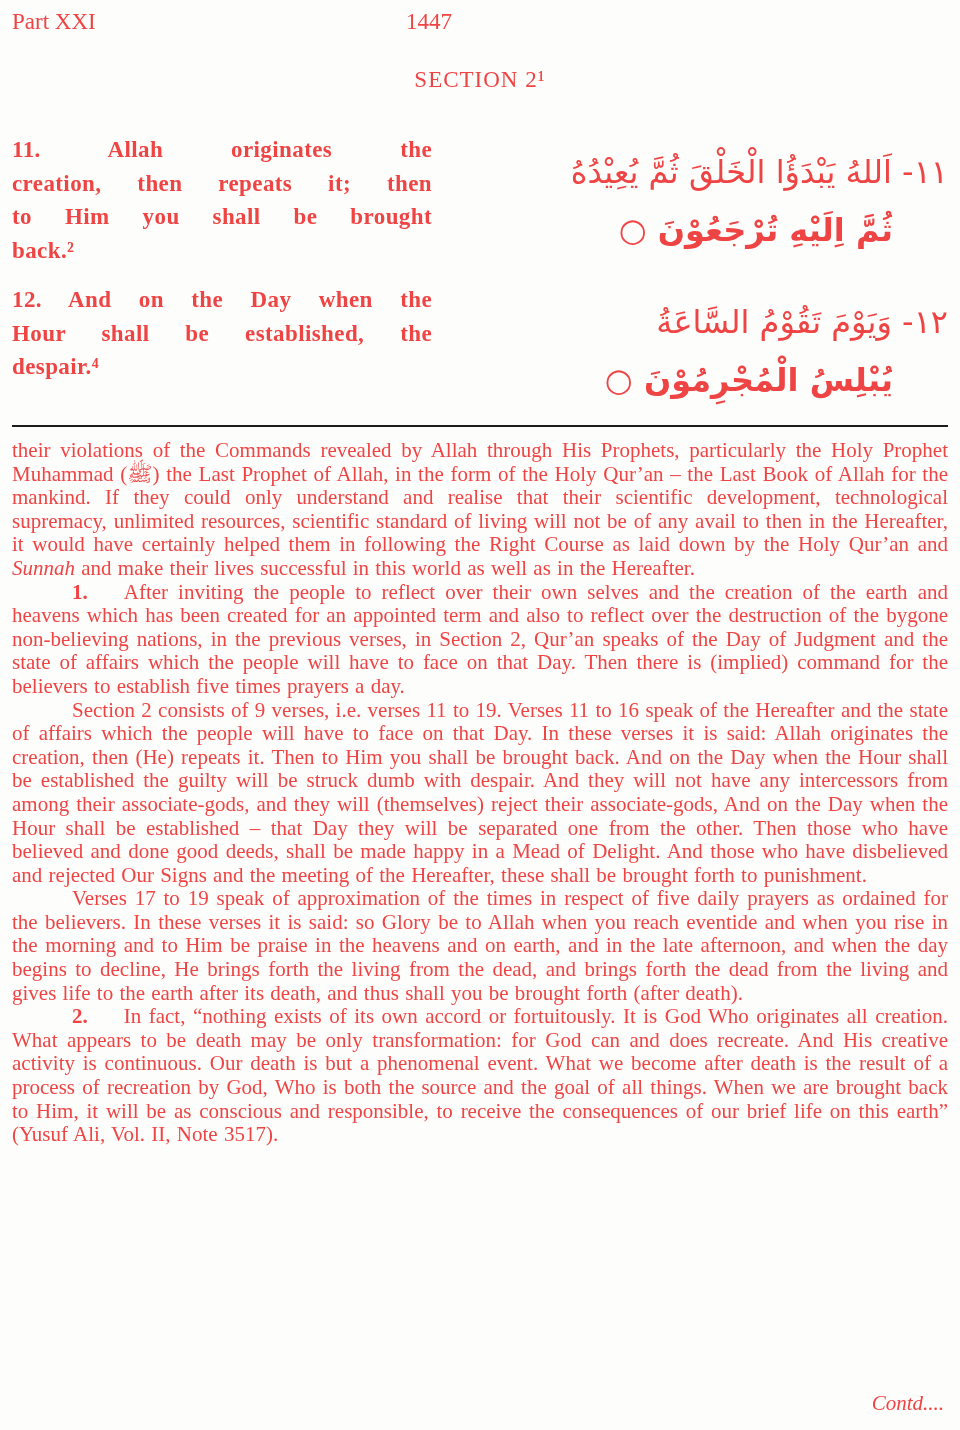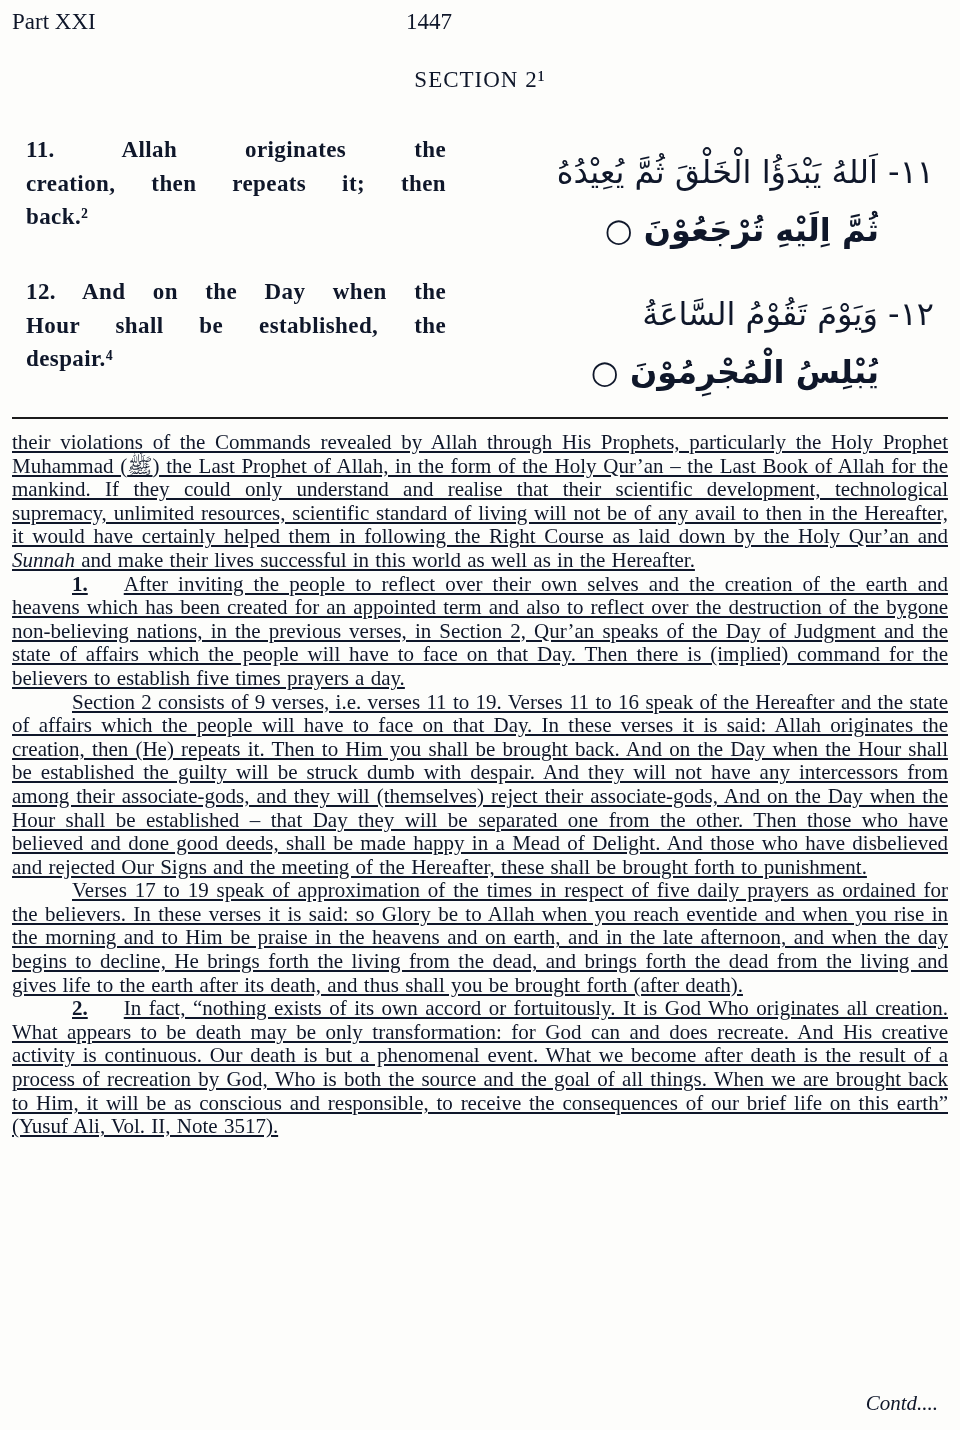--- a/index.html
+++ b/index.html
@@ -2,42 +2,42 @@
 <html><head>
 <meta charset="utf-8">
 <style>
   * { margin:0; padding:0; box-sizing:border-box; }
   html, body { background:#d8d8d8; }
   body { display:flex; justify-content:center; }
   .page {
     position:relative;
     width:960px; height:1430px;
     background:#fdfdfb;
-    color:#0f172a;
+    color:#ef4444;
     font-family:"Liberation Serif","DejaVu Serif",serif;
     padding:8px 12px;
     overflow:hidden;
   }
   .page-header {
     display:flex; align-items:baseline;
     font-size:23px; line-height:27px;
   }
   .page-header .hleft  { width:220px; text-align:left; }
   .page-header .hmid   { flex:1; text-align:center; font-style:italic; }
   .page-header .hright { width:220px; text-align:right; }
 
   .section-title {
     margin-top:32px;
     text-align:center;
     font-weight:normal;
     font-size:23px;
     letter-spacing:1px;
   }
 
-  .verse-row { display:flex; justify-content:center; margin-top:40px; }
+  .verse-row { display:flex; justify-content:space-between; margin-top:40px; }
   .verse-row.second { margin-top:16px; }
   .verse-en {
     width:420px;
     font-weight:bold;
     font-size:23px;
     line-height:33.5px;
     letter-spacing:0.4px;
   }
   .verse-en .vline { text-align:justify; text-align-last:justify; }
   .verse-en .vline.last { text-align-last:left; }
@@ -59,48 +59,49 @@
     margin-top:16px;
   }
 
   .commentary {
     margin-top:12px;
     font-size:21px;
     line-height:23.6px;
     text-align:justify;
     word-spacing:1px;
   }
-  .commentary p { margin:0;text-decoration:underline; }
+  .commentary p { margin:0; }
   .commentary p.indent { text-indent:60px; }
   .commentary .num { font-weight:bold; margin-right:36px; }
   .commentary i { font-style:italic; }
 
   .contd {
     position:absolute;
-    right:22px; bottom:14px;
+    right:16px; bottom:14px;
     font-style:italic;
     font-size:21px;
   }
 </style>
 </head>
 <body>
 
 <div class="page">
 
   <div class="page-header">
     <span class="hleft">Part XXI</span>
     <span class="hright">1447</span>
   </div>
 
   <div class="section-title">SECTION 2¹</div>
 
   <div class="verse-row">
     <div class="verse-en">
       <div class="vline">11. Allah originates the</div>
       <div class="vline">creation, then repeats it; then</div>
+      <div class="vline">to Him you shall be brought</div>
       <div class="vline last">back.²</div>
     </div>
     <div class="verse-ar">
       <div class="ar-line">١١- اَللهُ يَبْدَؤُا الْخَلْقَ ثُمَّ يُعِيْدُهُ</div>
       <div class="ar-line indent2">ثُمَّ اِلَيْهِ تُرْجَعُوْنَ ○</div>
     </div>
   </div>
 
   <div class="verse-row second">
     <div class="verse-en">

